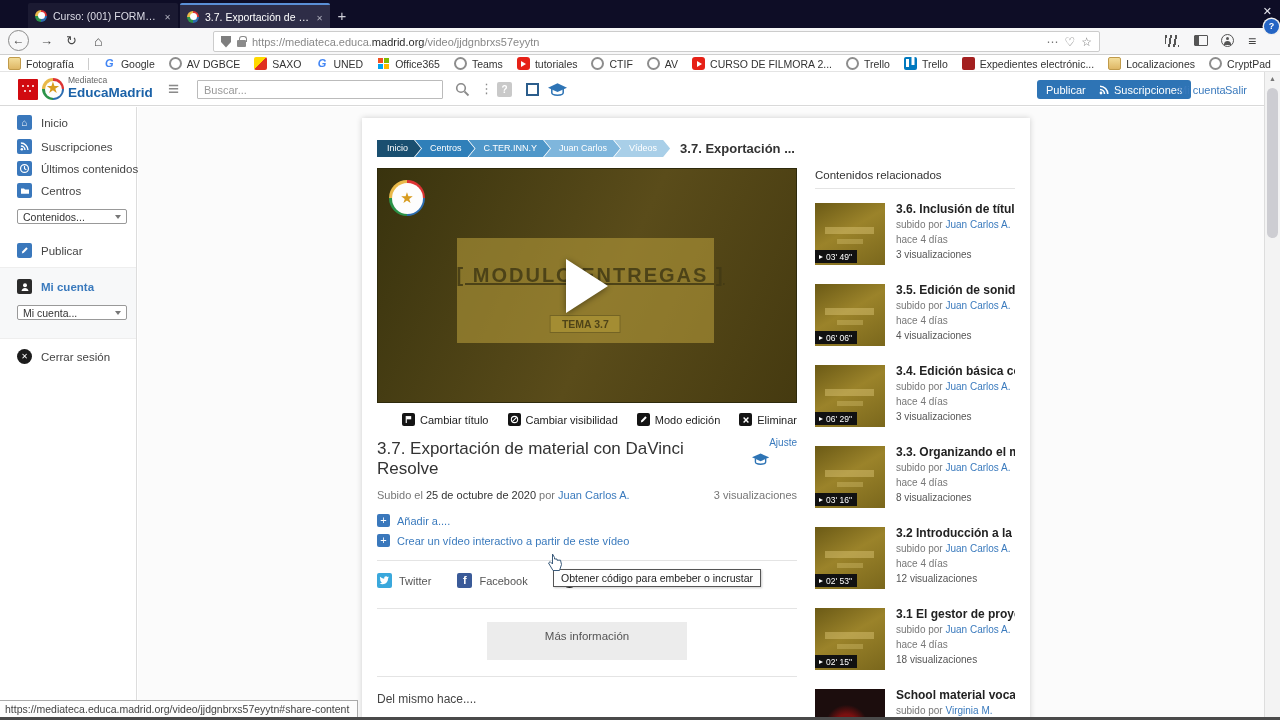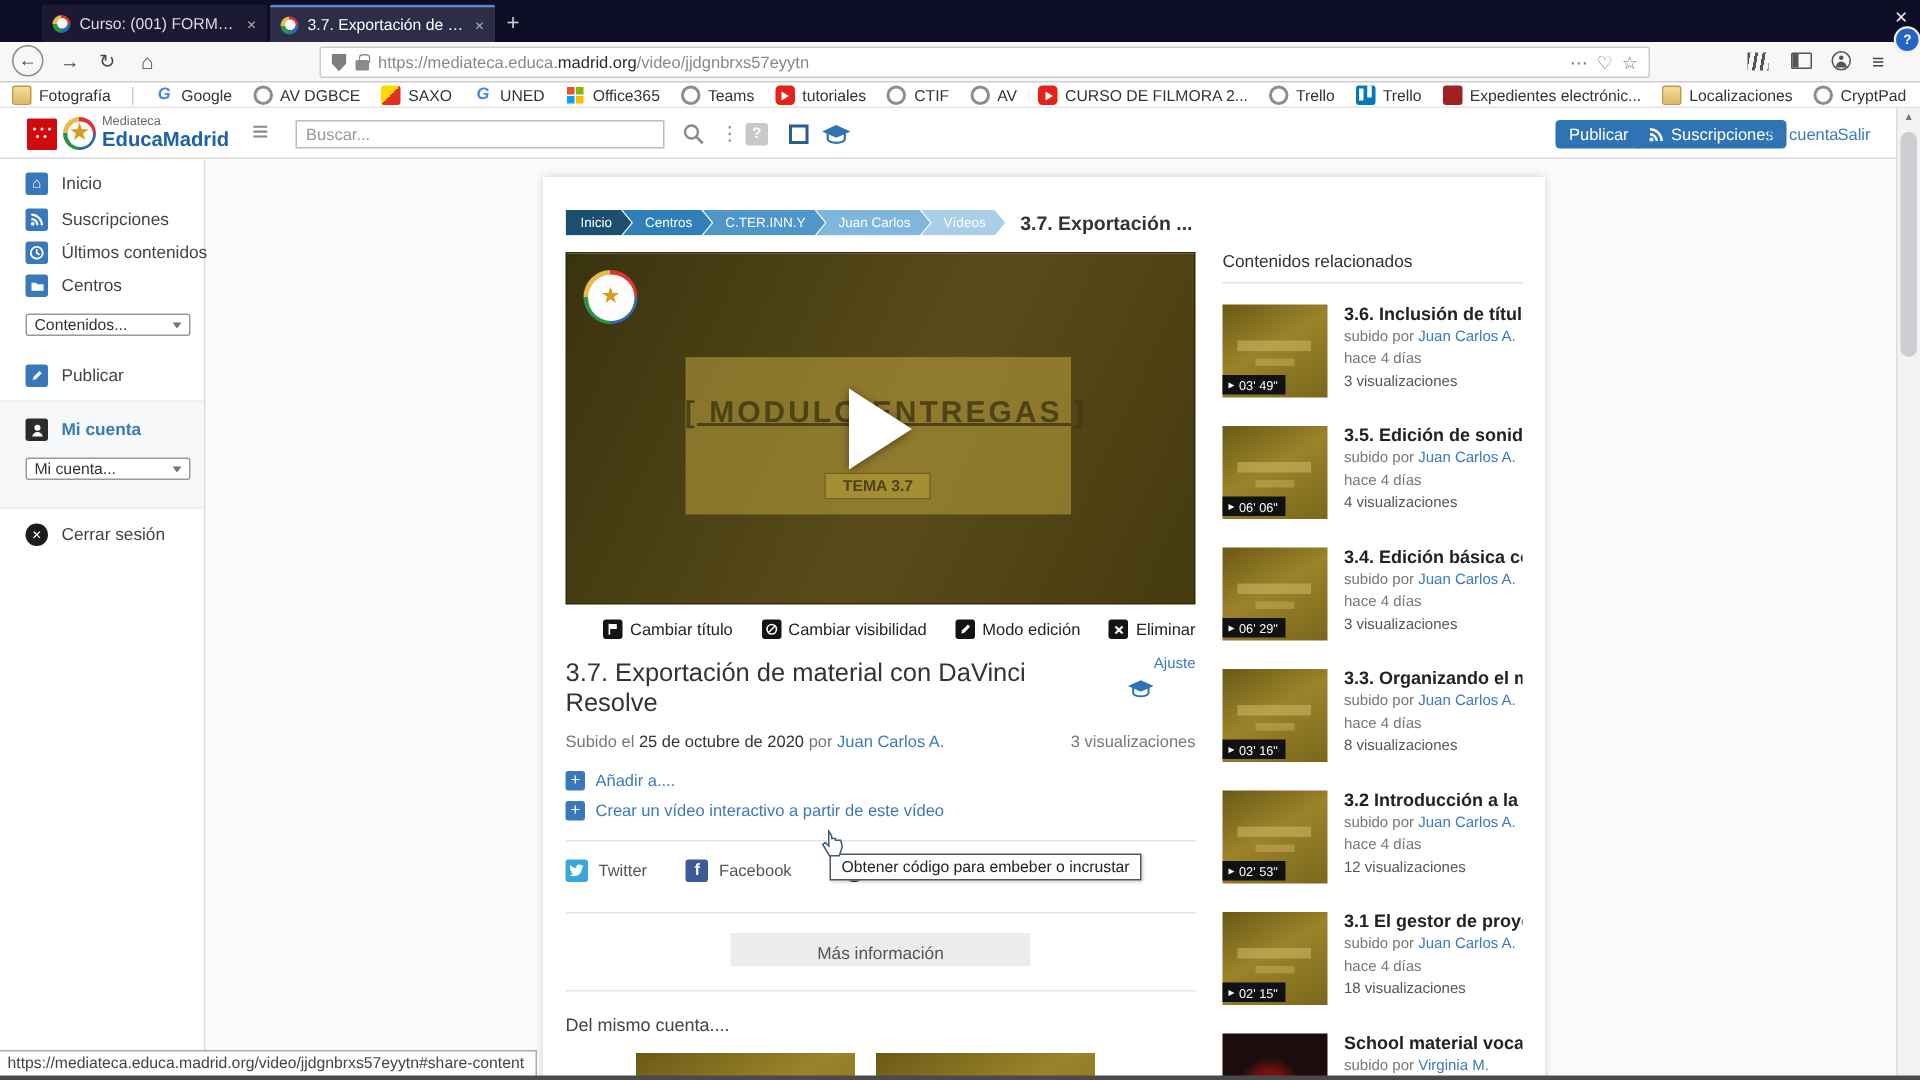--- a/index.html
+++ b/index.html
@@ -136,21 +136,21 @@
   .sharerow{display:flex;align-items:center;margin-top:12px;font-size:11px;color:#555;}
   .shitem{display:flex;align-items:center;gap:7px;}
   .sh-tw{width:15px;height:15px;border-radius:2px;background:#3aa8dc;display:flex;align-items:center;justify-content:center;}
   .sh-fb{width:15px;height:15px;border-radius:2px;background:#3a5a98;color:#fff;font-size:11px;font-weight:bold;text-align:center;line-height:15px;}
   .sh-fb::before{content:"f";}
   .sh-em{width:15px;height:15px;border-radius:8px;background:#1d1d1d;color:#fff;font-size:7px;font-weight:bold;text-align:center;line-height:15px;letter-spacing:-0.5px;}
   .sh-em::before{content:"<>";}
   .cursor{position:absolute;left:170px;top:413px;z-index:5;}
   .tooltip{position:absolute;left:176px;top:429px;background:#fefefe;border:1px solid #555;font-size:10.5px;color:#222;padding:2px 7px;white-space:nowrap;z-index:4;box-shadow:1px 1px 2px rgba(0,0,0,.2);}
 
-  .moreinfo{display:block;width:200px;height:22px;margin:13px auto 0 auto;background:#ececec;border:none;font-size:11.5px;color:#555;text-align:center;line-height:29px;}
+  .moreinfo{display:block;width:200px;height:38px;margin:13px auto 0 auto;background:#ececec;border:none;font-size:11.5px;color:#555;text-align:center;line-height:29px;}
   .sameauthor{margin-top:15px;font-size:12px;color:#444;}
   .thumbsrow{display:flex;gap:14px;margin-top:12px;margin-left:47px;}
   .gthumb{width:146px;height:85px;background:linear-gradient(150deg,#6b5a16,#9b832a 45%,#7a671c);position:relative;}
   .gthumb::before{content:"";position:absolute;left:22%;top:38%;width:56%;height:9px;background:rgba(222,200,120,.45);}
 
   
   .rhead{margin-top:29px;font-size:11.5px;color:#333;}
   .rcol .hrline{margin-top:7px;}
   .ritem{display:flex;gap:11px;margin-top:14px;height:67px;}
   .rthumb{width:70px;height:62px;background:linear-gradient(150deg,#6b5a16,#9b832a 45%,#7a671c);position:relative;flex:none;}
@@ -493,21 +493,21 @@
           <path d="M5.5 1v10l-2.3-2.3L1.5 10l4.5 7.5h6.5l2-6-1-4.3H10V6H7.5V4.5z" fill="#fff" stroke="#3a5a7a" stroke-width="1"></path>
         </svg>
       <div class="tooltip">Obtener código para embeber o incrustar</div>
 
       <hr class="hrline" style="margin-top:20px">
 
       <div class="moreinfo">Más información</div>
 
       <hr class="hrline" style="margin-top:16px">
 
-      <div class="sameauthor">Del mismo cuenta....</div>
+      <div class="sameauthor">Del mismo hace....</div>
       <div class="thumbsrow">
         <div class="gthumb"></div>
         <div class="gthumb"></div>
       </div>
     </div>
 
     <div class="rcol">
       <div class="rhead">Contenidos relacionados</div>
       <hr class="hrline">
 

